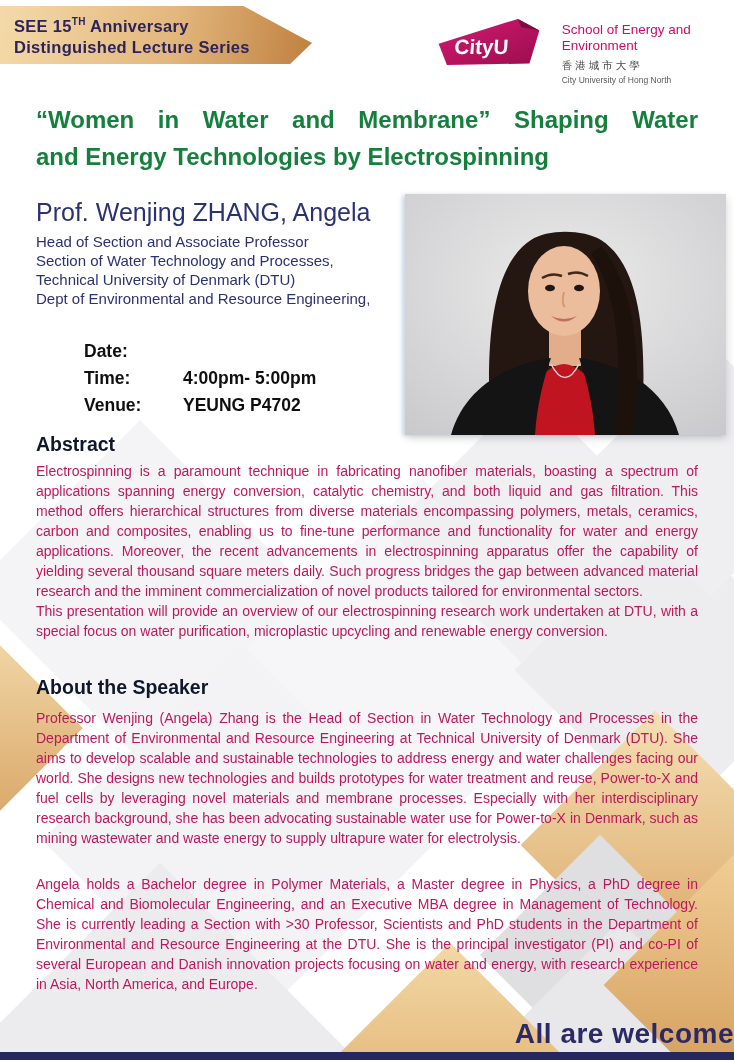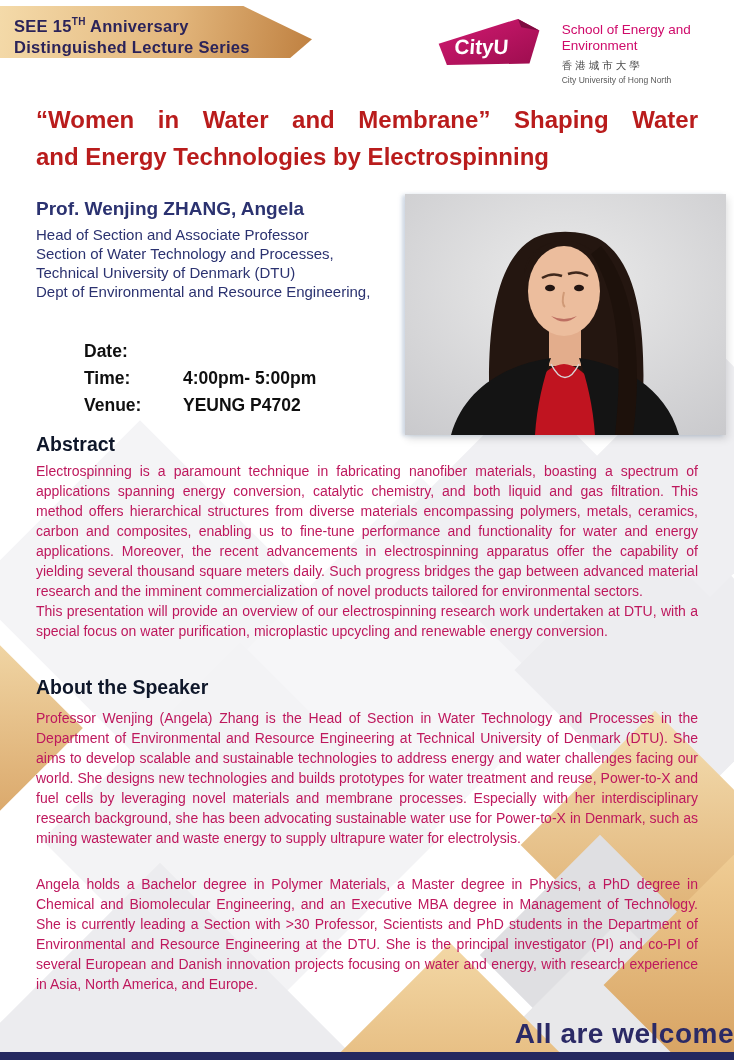--- a/index.html
+++ b/index.html
@@ -21,41 +21,41 @@
   .gray-b{left:515px;top:870px;width:170px;height:170px;background:#dfdfe2;}
   .gold-c{left:645px;top:885px;width:200px;height:200px;
           background:linear-gradient(135deg,#f1cf97,#cf9552);}
   .gray-d{left:500px;top:970px;width:240px;height:240px;background:#e8e8ea;}
   .gold-e{left:360px;top:980px;width:180px;height:180px;
           background:linear-gradient(135deg,#f3d8a6,#d9a05a);}
   .gray-f{left:10px;top:925px;width:300px;height:300px;background:#ececef;}
   .gray-g{left:620px;top:380px;width:180px;height:180px;background:#efeff2;}
 
   
-  .banner{position:absolute;z-index:2;left:0;top:6px;width:312px;height:52px;
+  .banner{position:absolute;z-index:2;left:0;top:6px;width:312px;height:58px;
           background:linear-gradient(100deg,#f4daa9 0%,#e3b77d 55%,#bf8040 100%);
           clip-path:polygon(0 0,78% 0,100% 64%,93% 100%,0 100%);
           color:#2b2359;font-weight:bold;font-size:16.5px;line-height:1.32;
           letter-spacing:.3px;padding:9px 0 0 14px;box-sizing:border-box;}
   .banner sup{font-size:10px;font-weight:bold;}
   .logo{position:absolute;z-index:2;left:437px;top:10px;display:flex;align-items:flex-start;}
   .logo-mark{display:block;}
   .logo-text{margin-left:19px;padding-top:12px;}
   .logo-school{color:#cf0a6a;font-size:13.5px;line-height:1.15;}
   .logo-cn{color:#4a4a4a;font-size:10.5px;letter-spacing:3px;margin-top:6px;}
   .logo-en{color:#5a5a5a;font-size:8.5px;margin-top:2px;}
 
   
   .title{position:absolute;z-index:2;left:36px;top:101px;width:662px;
-         color:#b91c1c;font-weight:bold;font-size:24px;line-height:37px;}
+         color:#15803d;font-weight:bold;font-size:24px;line-height:37px;}
   .title .t1{text-align:justify;text-align-last:justify;}
 
   
   .speaker{position:absolute;z-index:2;left:36px;top:198px;width:372px;color:#2b3270;}
-  .speaker .name{font-size:19px;font-weight:bold;margin-bottom:5px;}
+  .speaker .name{font-size:25px;font-weight:normal;margin-bottom:5px;}
   .speaker .aff{font-size:15px;line-height:19px;}
 
   
   .photo{position:absolute;z-index:2;left:405px;top:194px;width:321px;height:241px;
          box-shadow:-3px 1px 4px rgba(110,140,180,.30),2px 4px 8px rgba(0,0,0,.12);}
   .photo svg{display:block;}
 
   
   .event{position:absolute;z-index:2;left:36px;top:338px;color:#0f0f0f;margin-left:48px;}
   .event .row{display:flex;font-size:17.5px;font-weight:bold;line-height:27px;}

